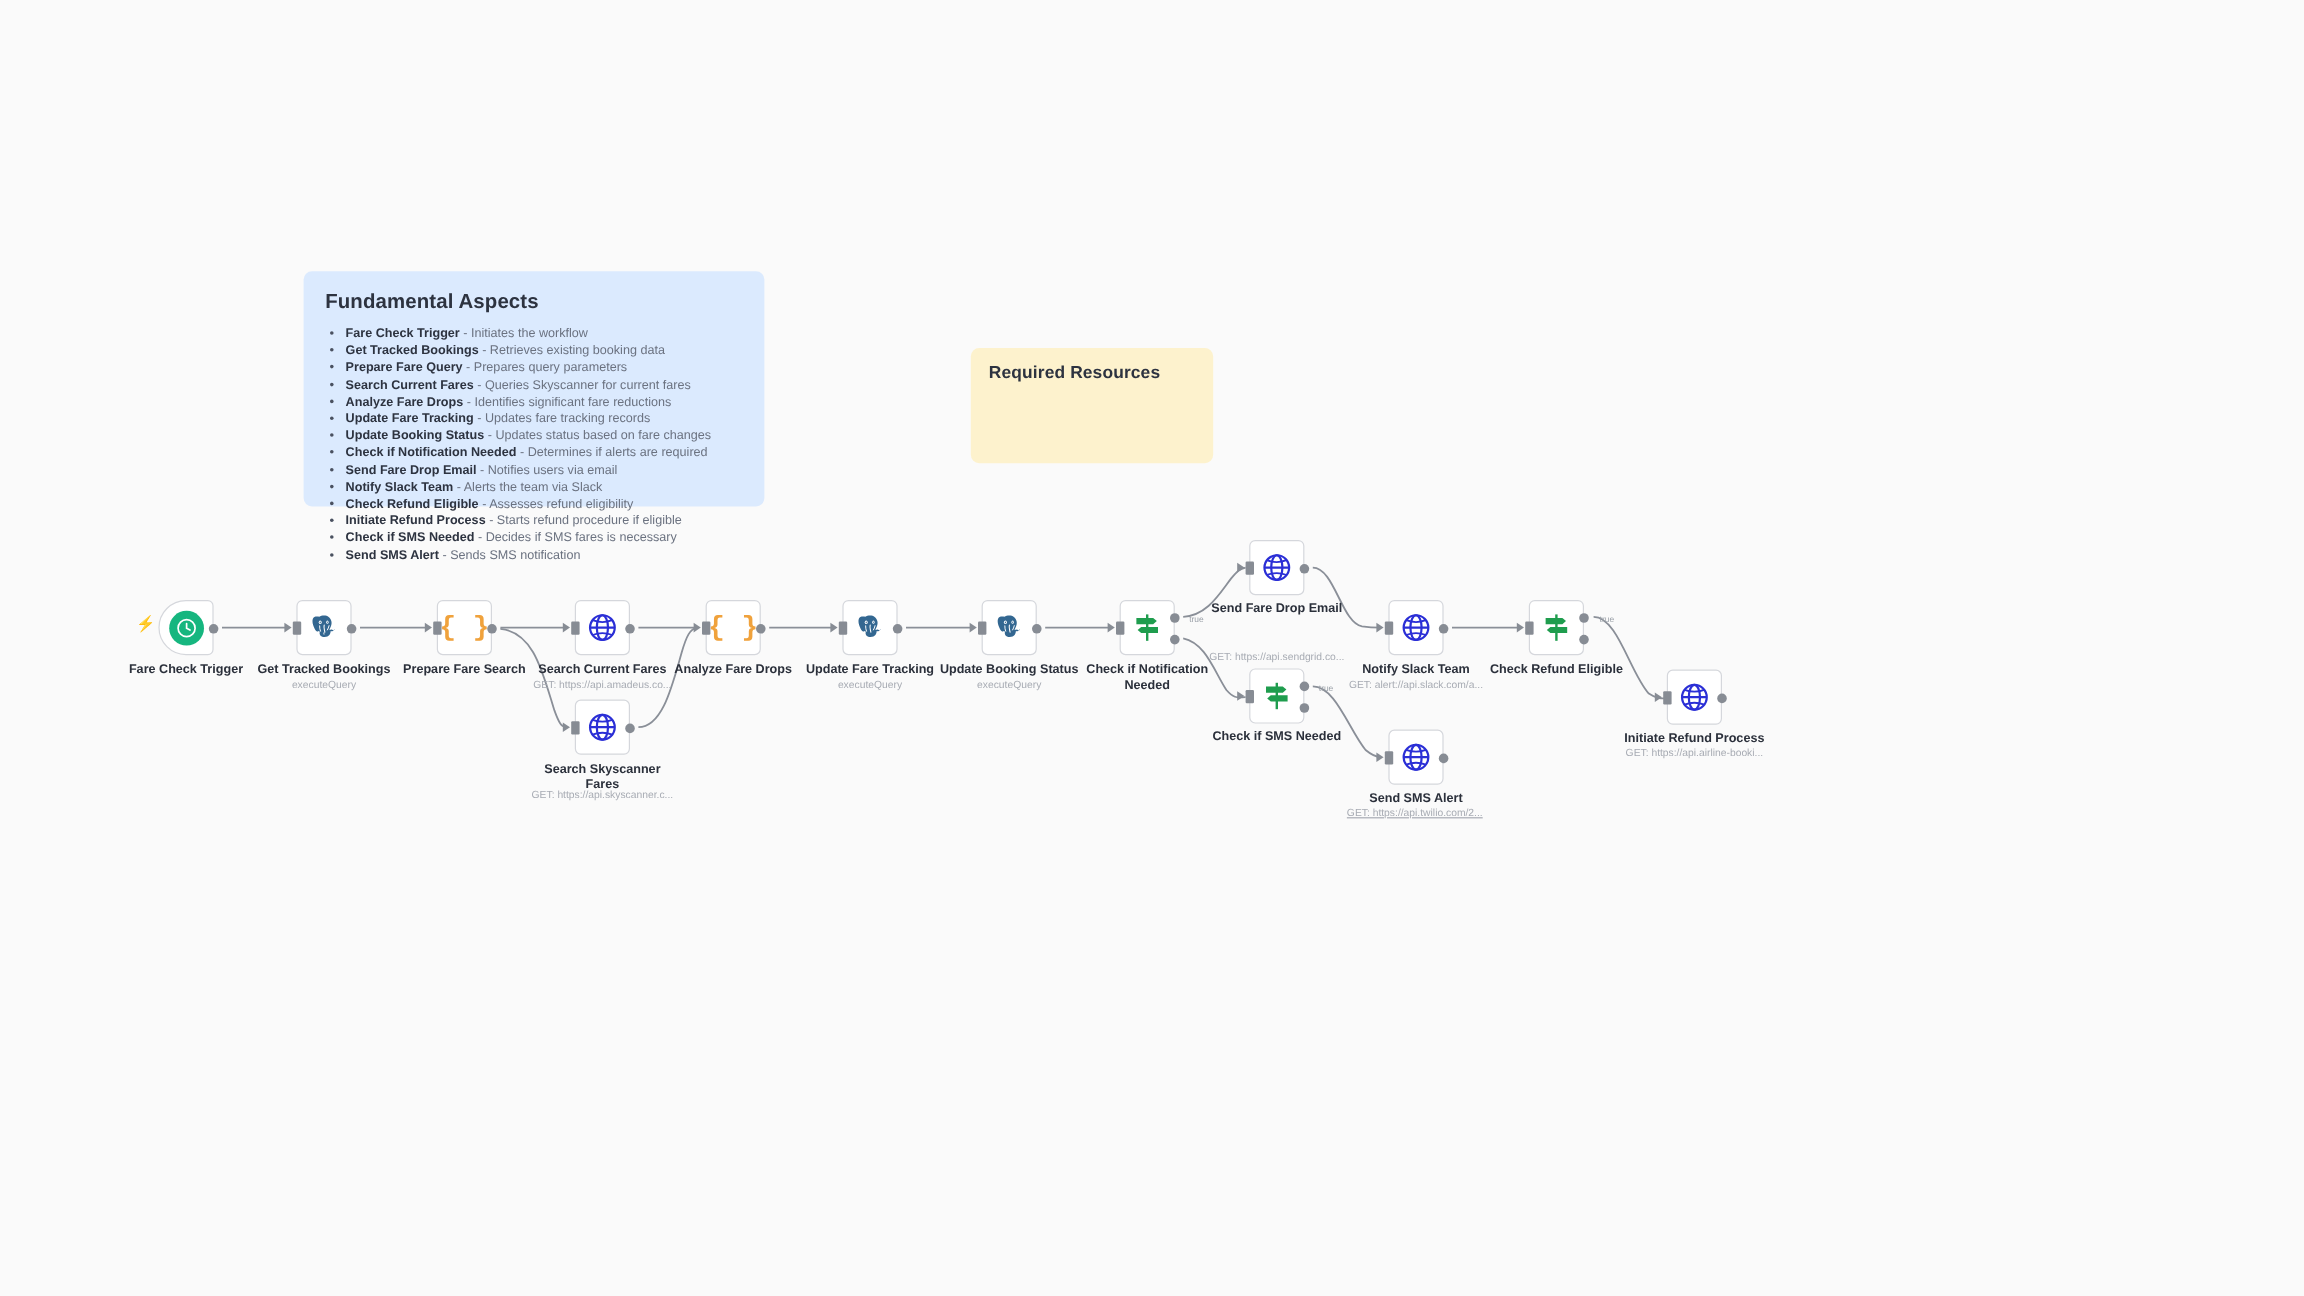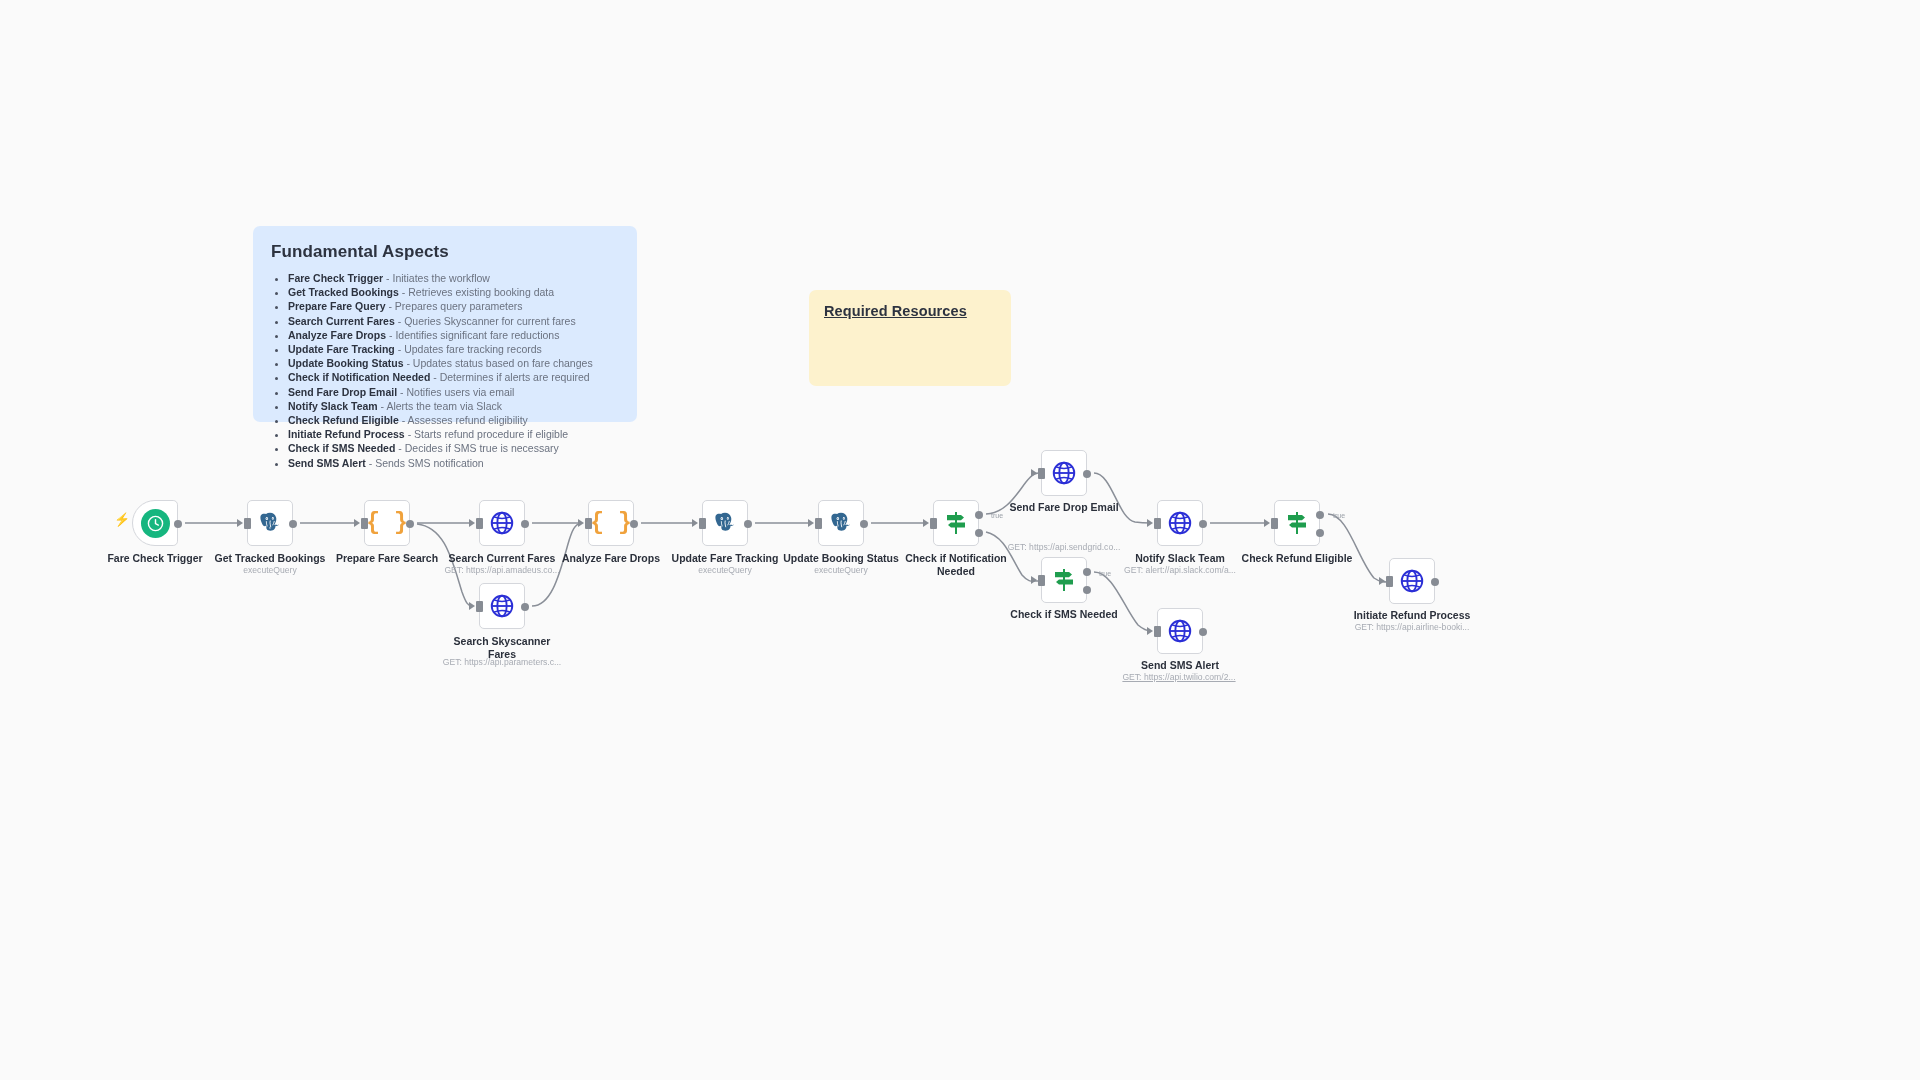--- a/index.html
+++ b/index.html
@@ -51,21 +51,21 @@
     width: 384px; height: 196px;
     background: #dbeafe;
   }
   #sticky-aspects li { line-height: 14.2px; }
   #sticky-resources {
     left: 809px; top: 290px;
     width: 202px; height: 96px;
     background: #fdf2cd;
     padding: 13px 15px 14px 15px;
   }
-  #sticky-resources .sticky-title { font-size: 14.5px; margin-bottom: 20px; text-decoration: underline; }
+  #sticky-resources .sticky-title { font-size: 14.5px; margin-bottom: 20px; }
   #sticky-resources li { font-size: 9.6px; line-height: 13px; color: #6b6654; }
 
   
   #wires {
     position: absolute;
     left: 0; top: 0;
     width: 1920px; height: 1080px;
     pointer-events: none;
   }
   .wire {
@@ -212,21 +212,21 @@
       <li><span class="nm">Prepare Fare Query</span> <span class="ds">- Prepares query parameters</span></li>
       <li><span class="nm">Search Current Fares</span> <span class="ds">- Queries Skyscanner for current fares</span></li>
       <li><span class="nm">Analyze Fare Drops</span> <span class="ds">- Identifies significant fare reductions</span></li>
       <li><span class="nm">Update Fare Tracking</span> <span class="ds">- Updates fare tracking records</span></li>
       <li><span class="nm">Update Booking Status</span> <span class="ds">- Updates status based on fare changes</span></li>
       <li><span class="nm">Check if Notification Needed</span> <span class="ds">- Determines if alerts are required</span></li>
       <li><span class="nm">Send Fare Drop Email</span> <span class="ds">- Notifies users via email</span></li>
       <li><span class="nm">Notify Slack Team</span> <span class="ds">- Alerts the team via Slack</span></li>
       <li><span class="nm">Check Refund Eligible</span> <span class="ds">- Assesses refund eligibility</span></li>
       <li><span class="nm">Initiate Refund Process</span> <span class="ds">- Starts refund procedure if eligible</span></li>
-      <li><span class="nm">Check if SMS Needed</span> <span class="ds">- Decides if SMS true is necessary</span></li>
+      <li><span class="nm">Check if SMS Needed</span> <span class="ds">- Decides if SMS fares is necessary</span></li>
       <li><span class="nm">Send SMS Alert</span> <span class="ds">- Sends SMS notification</span></li>
     </ul>
   </div>
 
   <div class="sticky" id="sticky-resources">
     <div class="sticky-title">Required Resources</div>
   </div>
 
   <div id="trigger-bolt">⚡</div>
 
@@ -290,21 +290,21 @@
       <line x1="2.5" y1="12" x2="21.5" y2="12" stroke="#2b2fd6" stroke-width="1.7"></line>
       <path d="M4.4 6.3 Q12 9.2 19.6 6.3" fill="none" stroke="#2b2fd6" stroke-width="1.4"></path>
       <path d="M4.4 17.7 Q12 14.8 19.6 17.7" fill="none" stroke="#2b2fd6" stroke-width="1.4"></path>
     </svg>
     <div class="port-arrow" style="left:-11px; top:18px;"></div>
     <div class="port-in" style="left:-4px; top:17px;"></div>
     <div class="port" style="right:-5px; top:19px;"></div>
   </div>
   <div class="node-caption" style="left:419px; top:635px; width:166px;">Search Skyscanner
 Fares</div>
-  <div class="node-sub" style="left:419px; top:657px; width:166px;">GET: https://api.parameters.c...</div>
+  <div class="node-sub" style="left:419px; top:657px; width:166px;">GET: https://api.skyscanner.c...</div>
 
   <div class="node" style="left:588px; top:500px;">
     <div class="icon-code">{&nbsp;}</div>
     <div class="port-arrow" style="left:-11px; top:18px;"></div>
     <div class="port-in" style="left:-4px; top:17px;"></div>
     <div class="port" style="right:-5px; top:19px;"></div>
   </div>
   <div class="node-caption" style="left:528px; top:552px; width:166px;">Analyze Fare Drops</div>
 
   <div class="node" style="left:702px; top:500px;">

